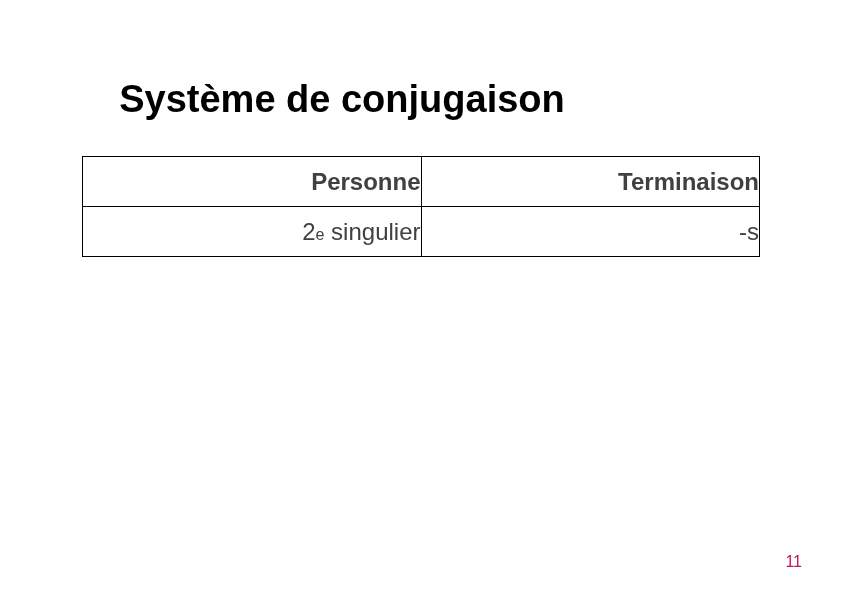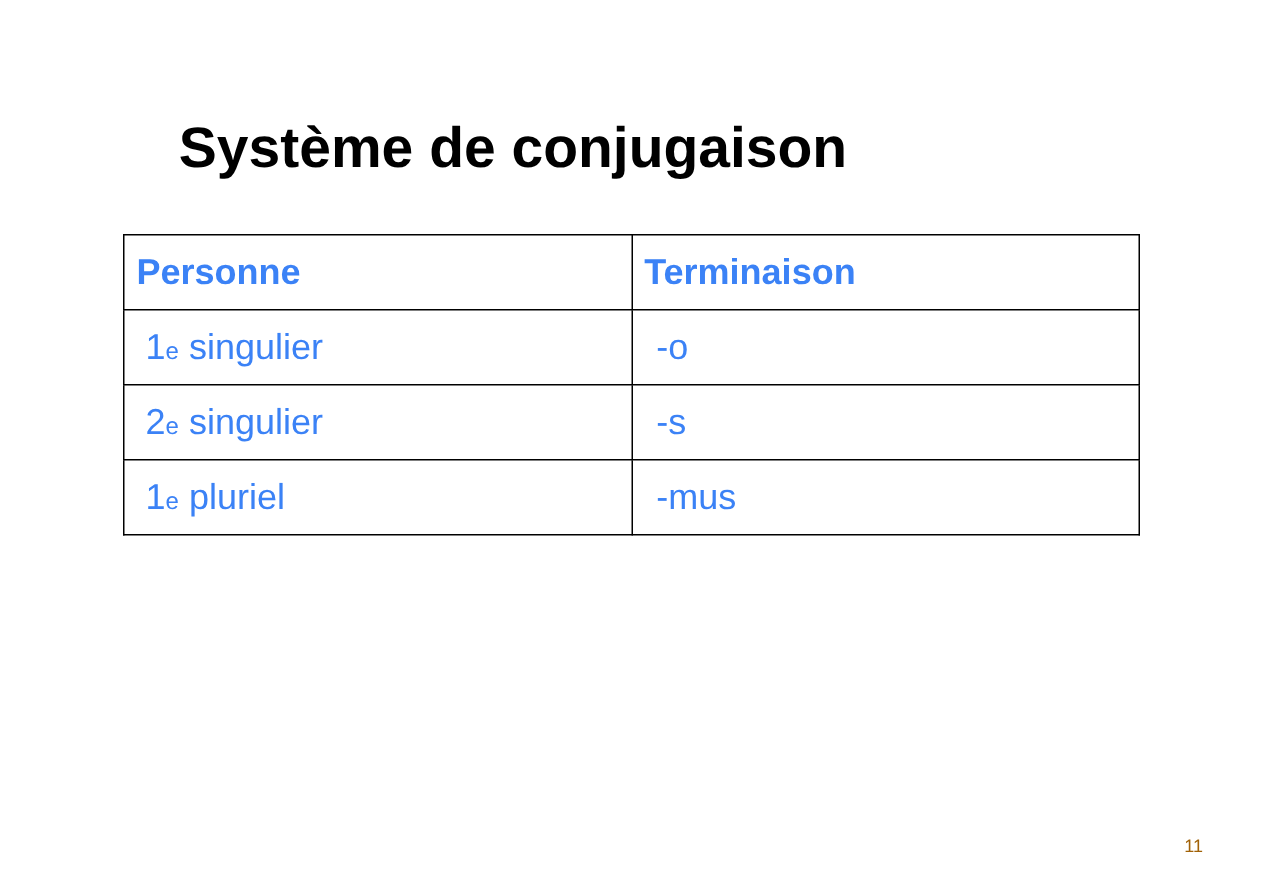--- a/index.html
+++ b/index.html
@@ -24,70 +24,62 @@
     top: 156px;
     left: 82px;
     width: 678px;
   }
   table {
     border-collapse: collapse;
     width: 100%;
   }
   th, td {
     border: 1.5px solid #000;
-    text-align: left;
+    text-align: right;
     vertical-align: middle;
     height: 50px;
     font-size: 24px;
-    color: #3b82f6;
+    color: #404040;
     padding-left: 8px;
   }
   th {
     font-weight: bold;
     width: 50%;
   }
   .numcell {
     padding-left: 14px;
   }
   .endcell {
     padding-left: 16px;
   }
   .ord {
     font-size: 16px;
     vertical-align: baseline;
   }
   .pagenum {
     position: absolute;
     bottom: 24px;
     right: 40px;
-    font-size: 12px;
-    color: #a16207;
+    font-size: 16px;
+    color: #be185d;
   }
 </style>
 </head>
 <body>
 
 <h1 class="title">Système de conjugaison</h1>
 
 <div class="table-wrap">
   <table>
     <tbody>
         <tr>
       <th>Personne</th>
       <th>Terminaison</th>
     </tr>
     <tr>
-      <td class="numcell"><span>1</span><span class="ord">e</span> <span>singulier</span></td>
-      <td class="endcell">-o</td>
-    </tr>
-    <tr>
       <td class="numcell"><span>2</span><span class="ord">e</span> <span>singulier</span></td>
       <td class="endcell">-s</td>
-    </tr>
-    <tr>
-      <td class="numcell"><span>1</span><span class="ord">e</span> <span>pluriel</span></td>
-      <td class="endcell">-mus</td>
     </tr>
   </tbody>
     </table>
 </div>
 
 <div class="pagenum">11</div>
 
 </body></html>

